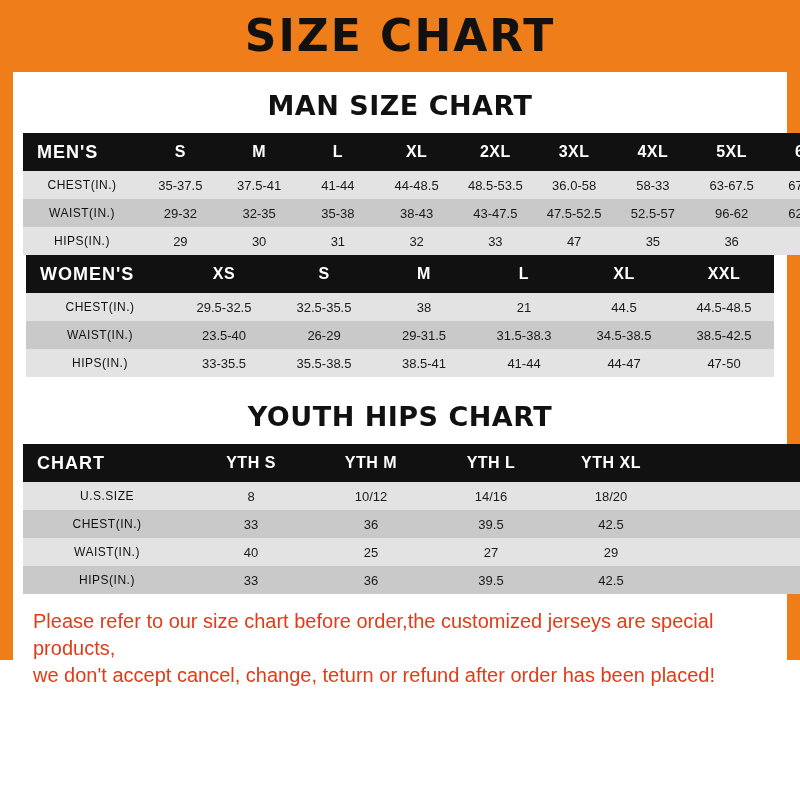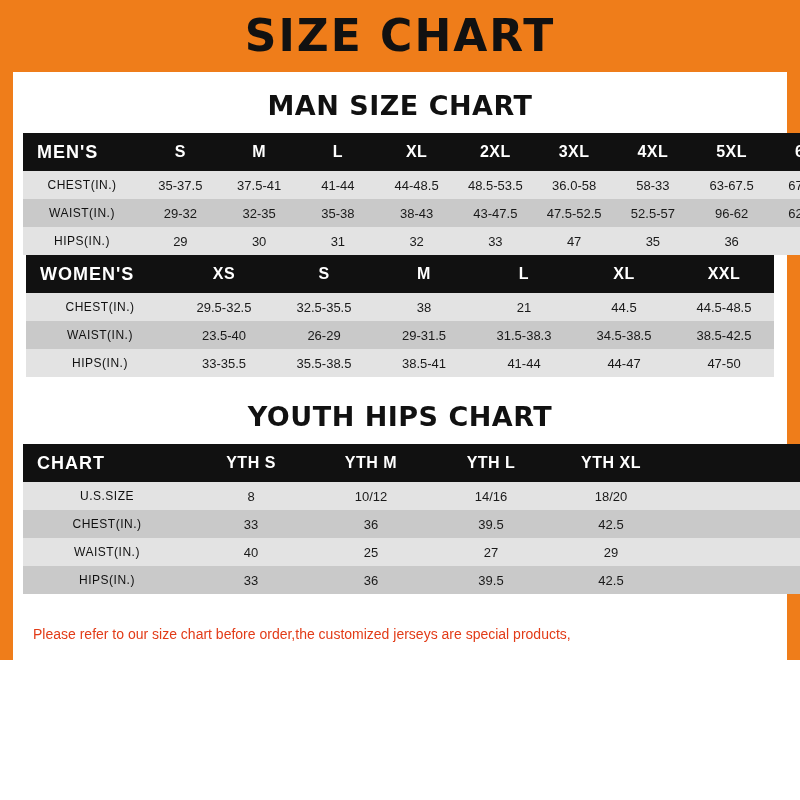--- a/index.html
+++ b/index.html
@@ -112,21 +112,21 @@
   .youth col.c0 { width: 168px; }
   .youth col.cx { width: 120px; }
   .youth col.cpad { width: 140px; }
   .youth th, .youth td { height: 32px; }
   .youth thead th { height: 40px; }
 
   .notice {
     margin-top: auto;
     padding: 14px 10px 16px 10px;
     color: #e23b17;
-    font-size: 14px;
+    font-size: 20px;
     line-height: 1.35;
     text-align: left;
     font-family: "Liberation Sans", sans-serif;
   }
   .notice p { margin: 0; }
 </style>
 </head>
 <body>
 
 <div class="page">
@@ -308,16 +308,17 @@
           <td>36</td>
           <td>39.5</td>
           <td>42.5</td>
           <td></td>
         </tr>
       </tbody>
     </table>
 
     <div class="notice">
       <p>Please refer to our size chart before order,the customized jerseys are special products,</p>
+      <p>we don't accept cancel, change, teturn or refund after order has been placed!</p>
     </div>
 
   </div>
 </div>
 
 </body></html>

